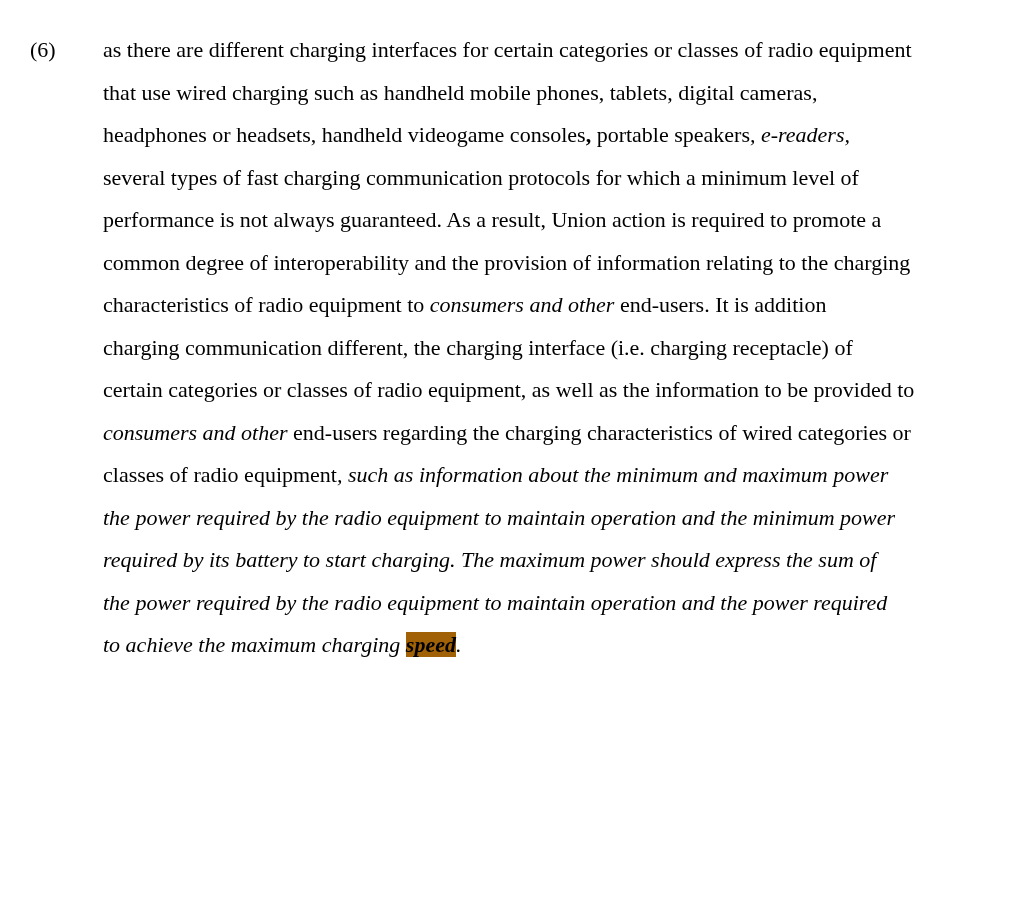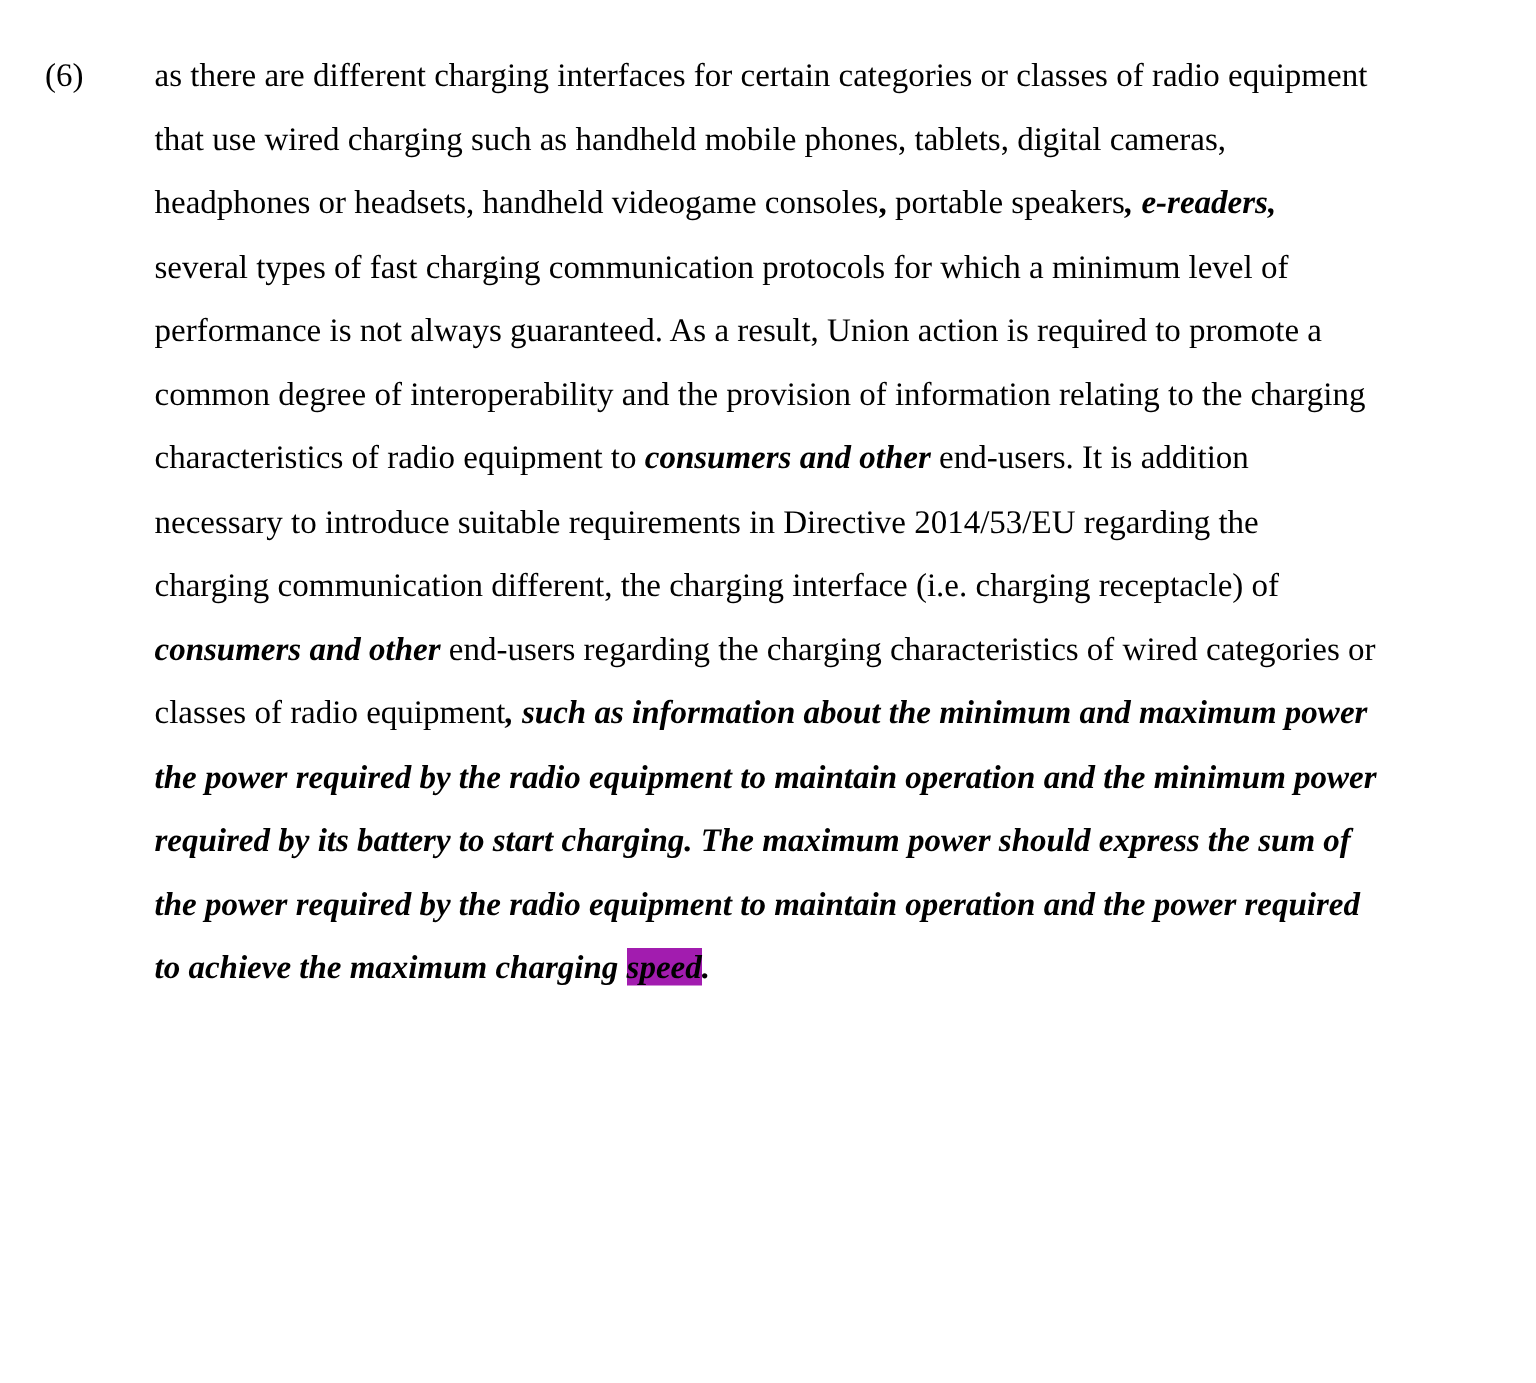--- a/index.html
+++ b/index.html
@@ -38,21 +38,21 @@
   }
   .run-regular {
     font-weight: normal;
     font-style: normal;
   }
   .run-bold {
     font-weight: bold;
     font-style: normal;
   }
   .run-bold-italic {
-    font-weight: bold;
+    font-weight: normal;
     font-style: italic;
     text-align: right;
   }
   .run-bold-italic-highlight {
     font-weight: bold;
     font-style: italic;
   }
 </style>
 </head>
 <body>
@@ -61,23 +61,23 @@
   <div class="recital">
     <div class="recital-number">(6)</div>
     <div class="recital-body">
         <div class="text-line"><span class="run-regular">as there are different charging interfaces for certain categories or classes of radio equipment</span></div>
         <div class="text-line"><span class="run-regular">that use wired charging such as handheld mobile phones, tablets, digital cameras,</span></div>
         <div class="text-line"><span class="run-regular">headphones or headsets, handheld videogame consoles</span><span class="run-bold">,</span><span class="run-regular"> portable speakers</span><span class="run-bold-italic">, e-readers,</span></div>
         <div class="text-line"><span class="run-regular">several types of fast charging communication protocols for which a minimum level of</span></div>
         <div class="text-line"><span class="run-regular">performance is not always guaranteed. As a result, Union action is required to promote a</span></div>
         <div class="text-line"><span class="run-regular">common degree of interoperability and the provision of information relating to the charging</span></div>
         <div class="text-line"><span class="run-regular">characteristics of radio equipment to </span><span class="run-bold-italic">consumers and other</span><span class="run-regular"> end-users. It is addition</span></div>
-        <div class="text-line"><span class="run-regular">necessary to introduce suitable requirements in Directive 2014/53/EU regarding the</span></div>
         <div class="text-line"><span class="run-regular">charging communication different, the charging interface (i.e. charging receptacle) of</span></div>
+        <div class="text-line"><span class="run-regular">certain categories or classes of radio equipment, as well as the information to be provided to</span></div>
         <div class="text-line"><span class="run-bold-italic">consumers and other</span><span class="run-regular"> end-users regarding the charging characteristics of wired categories or</span></div>
         <div class="text-line"><span class="run-regular">classes of radio equipment</span><span class="run-bold-italic">, such as information about the minimum and maximum power</span></div>
         <div class="text-line"><span class="run-bold-italic">the power required by the radio equipment to maintain operation and the minimum power</span></div>
         <div class="text-line"><span class="run-bold-italic">required by its battery to start charging. The maximum power should express the sum of</span></div>
         <div class="text-line"><span class="run-bold-italic">the power required by the radio equipment to maintain operation and the power required</span></div>
-        <div class="text-line"><span class="run-bold-italic">to achieve the maximum charging </span><span class="run-bold-italic-highlight" style="background-color: #a21caf; text-align: center;">speed</span><span class="run-bold-italic">.</span></div>
+        <div class="text-line"><span class="run-bold-italic">to achieve the maximum charging </span><span class="run-bold-italic-highlight" style="background-color: #a16207; text-align: center;">speed</span><span class="run-bold-italic">.</span></div>
       </div>
   </div>
 </div>
 
 </body></html>

